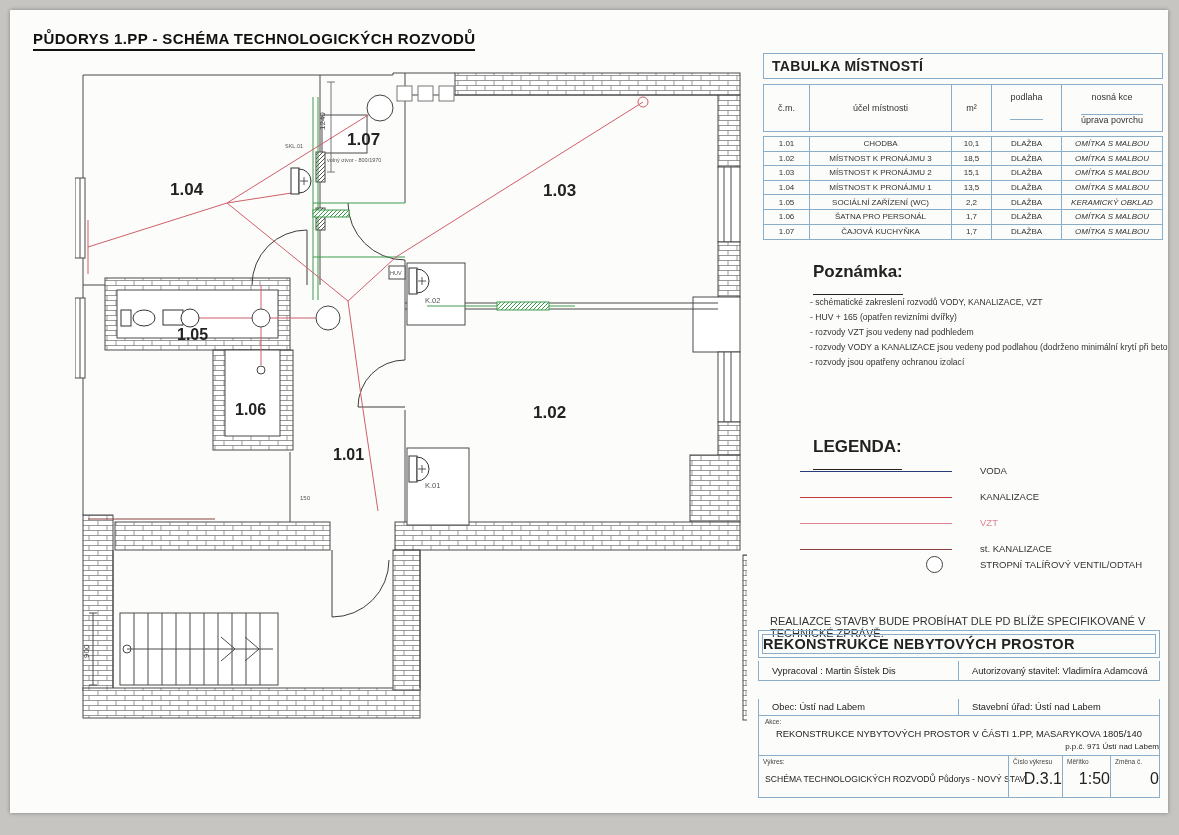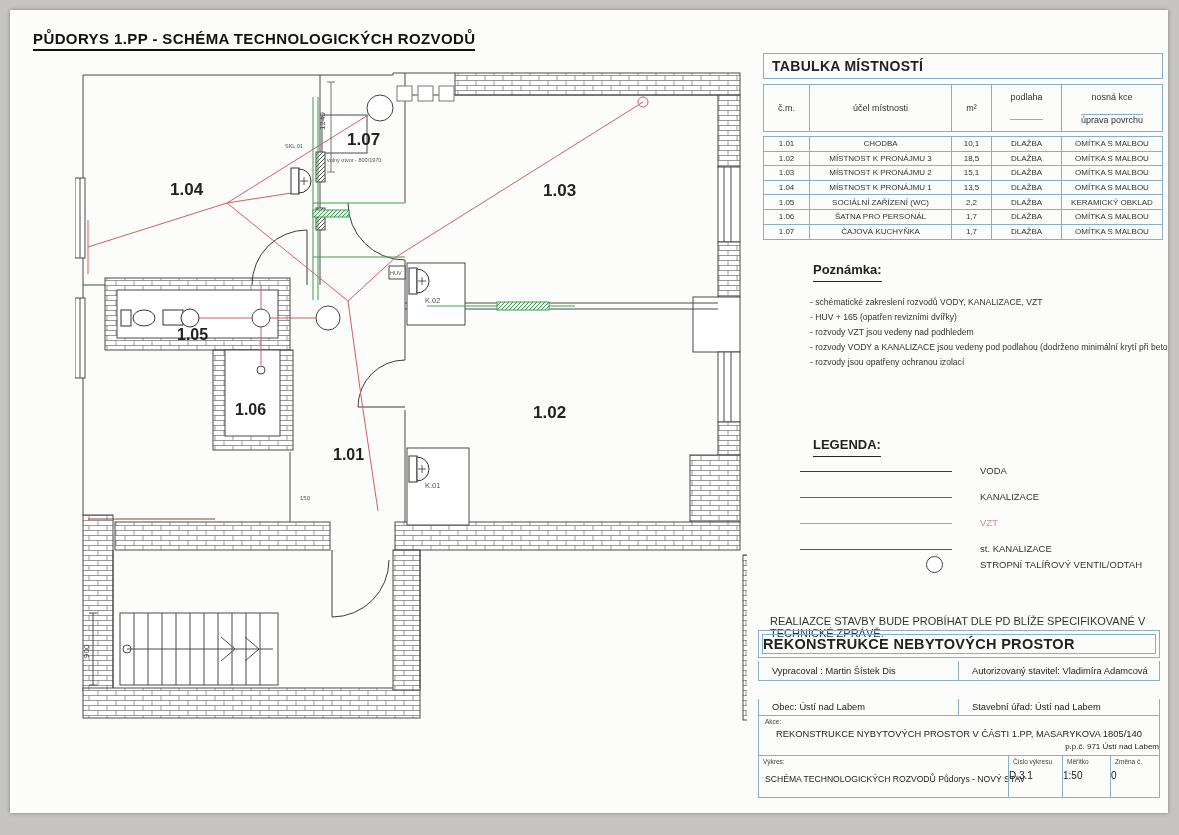--- a/index.html
+++ b/index.html
@@ -15,24 +15,24 @@
   .blue-box { border:1.2px solid #8aadca; }
   .rt-title { position:absolute; left:753px; top:43px; width:400px; height:26px; font-size:14px; font-weight:bold; color:#222; display:flex; align-items:center; padding-left:8px; letter-spacing:.3px; }
   .rt-head { position:absolute; left:753px; top:74px; width:400px; height:48px; display:grid; grid-template-columns:46px 142px 40px 70px 1fr; font-size:9px; color:#333; }
   .rt-head .cell { display:flex; align-items:center; justify-content:center; border-right:1px solid #8aadca; }
   .rt-head .cell:last-child { border-right:none; }
   .rt-head .split { display:grid; grid-template-rows:1fr 1fr; }
   .rt-head .split > div { display:flex; align-items:center; justify-content:center; }
   .rt-head .split > div:last-child { border-top:1px solid #8aadca; }
   .rt-rows { position:absolute; left:753px; top:126px; width:400px; display:grid; grid-template-columns:46px 142px 40px 70px 1fr; font-size:8px; color:#333; }
   .rt-rows .cell { height:14.6px; display:flex; align-items:center; justify-content:center; border-right:1px solid #8aadca; border-bottom:1px solid #8aadca; white-space:nowrap; overflow:hidden; }
-  .rt-rows .cell.c5 { border-right:none; }
+  .rt-rows .cell.c5 { border-right:none;font-style:italic; }
   .rt-rows .cell.r7 { border-bottom:none; }
 
-  .notes-h, .legend-h { position:absolute; font-size:13px; font-weight:bold; color:#222; border-bottom:1.5px solid #222; padding-bottom:4px; }
+  .notes-h, .legend-h { position:absolute; font-size:17px; font-weight:bold; color:#222; border-bottom:1.5px solid #222; padding-bottom:12px; }
   .notes-h { left:803px; top:252px; }
   .note-item { position:absolute; left:800px; width:370px; font-size:8.6px; color:#333; white-space:nowrap; }
   .legend-h { left:803px; top:427px; }
   .leg-line { position:absolute; left:790px; width:152px; height:1.4px; }
   .leg-label { position:absolute; left:950px; font-size:9.5px; color:#333;margin-left:20px; }
   .leg-circle { position:absolute; left:916px; top:546px; width:17px; height:17px; border:1.2px solid #444; border-radius:50%; background:#fff; }
 
   .realization { position:absolute; left:748px; top:605px; width:410px; font-size:11px; color:#333;margin-left:12px; }
 
   .tb-title-outer { position:absolute; left:748px; top:620px; width:402px; height:28px; padding:3px; }
@@ -41,21 +41,21 @@
   .tb-cell { border:1.2px solid #8aadca; border-top:none; display:flex; align-items:center; padding-left:13px; white-space:nowrap; overflow:hidden; }
   .tb-akce { position:absolute; left:748px; top:706px; width:402px; height:40px; border:1.2px solid #8aadca; border-top:none; }
   .tb-akce .mini { position:absolute; left:6px; top:2px; font-size:6.5px; color:#444; }
   .tb-akce .l1 { position:absolute; left:0; top:12px; width:100%; text-align:center; font-size:9.4px; color:#222; }
   .tb-akce .l2 { position:absolute; left:0; top:26px; width:100%; text-align:right; font-size:8px; color:#222; }
   .tb-bottom { position:absolute; left:748px; top:746px; width:402px; height:42px; display:flex; }
   .tb-bcell { position:relative; border:1.2px solid #8aadca; border-top:none; border-right:none; }
   .tb-bcell:first-child { }
   .tb-bcell:last-child { border-right:1.2px solid #8aadca; }
   .tb-bcell .mini { position:absolute; left:4px; top:2px; font-size:6.5px; color:#444; white-space:nowrap; }
-  .tb-bcell .val { position:absolute; left:0; top:14px; width:100%; text-align:left; font-size:10px; color:#222; }
+  .tb-bcell .val { position:absolute; left:0; top:14px; width:100%; text-align:right; font-size:16px; color:#222; }
   .tb-bcell .valL { position:absolute; left:6px; top:18px; width:240px; font-size:8.6px; color:#222; white-space:nowrap; }
 </style>
 </head>
 <body>
 
 <div class="paper">
 
   <div class="sheet-title">PŮDORYS 1.PP - SCHÉMA TECHNOLOGICKÝCH ROZVODŮ</div>
 
   <svg class="plan" width="672" height="672" viewBox="0 0 672 672">

